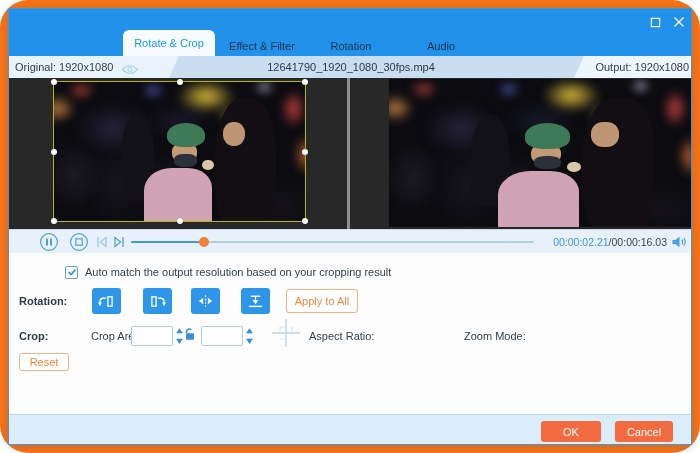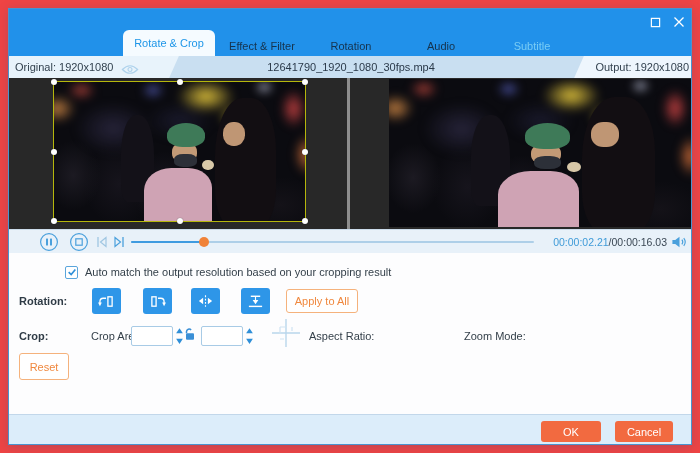--- a/index.html
+++ b/index.html
@@ -1,18 +1,18 @@
 <!DOCTYPE html>
 <html><head>
 <meta charset="utf-8">
 <style>
   * { margin:0; padding:0; box-sizing:border-box; }
   html,body { width:700px; height:453px; }
   body { font-family:"Liberation Sans", sans-serif; background:#ffffff; position:relative; }
-  .page { position:absolute; inset:0; background:#ef4444; }
+  .page { position:absolute; inset:0; background:#f97316;border-radius:28px; }
   .window { position:absolute; left:8px; top:8px; width:684px; height:437px;
             border:1px solid #4a94cf; background:#fdfdfe; box-shadow:0 2px 10px rgba(30,80,130,.25); overflow:hidden; }
 
   
   .titlebar { position:absolute; left:0; top:0; width:684px; height:47px; background:#2191ea; }
   .win-btn { position:absolute; top:5px; width:16px; height:16px; display:flex; align-items:center; justify-content:center; cursor:pointer; }
   .win-btn.max { left:638px; }
   .win-btn.close { left:662px; }
   .tab { position:absolute; top:27px; height:20px; font-size:11px; text-align:center; line-height:20px; color:#16324c; cursor:pointer; }
   .tab.active { top:21px; height:26px; width:92px; left:114px; background:#f5fbff; border-radius:6px 6px 0 0;
@@ -87,21 +87,21 @@
   
   .panel { position:absolute; left:0; top:244px; width:684px; height:161px; background:#fdfdfe; }
   .checkrow { position:absolute; left:12px; top:12px; height:14px; display:flex; align-items:center; cursor:pointer;padding-left:44px; }
   .checkbox { width:13px; height:13px; border:1px solid #5aa5dc; border-radius:2px; background:#fff; display:flex; align-items:center; justify-content:center; }
   .checklabel { margin-left:7px; font-size:11px; color:#333f49; }
   .rowlabel { position:absolute; font-size:11px; font-weight:bold; color:#2f3b46; }
   .rot-btn { position:absolute; top:35px; width:29px; height:26px; background:#2e96e8; border:none; border-radius:3px;
              display:flex; align-items:center; justify-content:center; cursor:pointer; }
   .btn-outline { position:absolute; background:#fff; border:1px solid #f5b27c; border-radius:3px; color:#f0883e; font-size:11px; text-align:center; cursor:pointer; font-family:"Liberation Sans",sans-serif; }
   .apply-all { left:277px; top:36px; width:72px; height:24px; line-height:22px; }
-  .reset { left:10px; top:100px; width:50px; height:27px; line-height:16px; }
+  .reset { left:10px; top:100px; width:50px; height:18px; line-height:16px; }
   .fieldlabel { position:absolute; top:77px; font-size:11px; color:#333f49; }
   .numinput { position:absolute; top:73px; width:42px; height:20px; border:1px solid #a8cbe6; border-radius:2px;
               font-size:11px; color:#333; padding:0 20px; font-family:"Liberation Sans",sans-serif; background:#fff; }
   .spin { position:absolute; top:74px; width:9px; height:18px; cursor:pointer; }
   .lock { position:absolute; left:175px; top:74px; cursor:pointer; }
   .crosshair { position:absolute; left:262px; top:65px; cursor:pointer; }
   .select { position:absolute; top:73px; height:20px; border:1px solid #a8cbe6; border-radius:2px; background:#fff;
             font-size:11px; color:#333; line-height:18px; padding:0 16px 0 6px; cursor:pointer; }
   .select .chev { position:absolute; right:5px; top:7px; }
   .sel-aspect { left:357px; width:88px; }
@@ -128,21 +128,20 @@
       </div>
       <div class="win-btn close">
         <svg width="12" height="12" viewBox="0 0 12 12">
             <path d="M1.5 1.5 L10.5 10.5 M10.5 1.5 L1.5 10.5" stroke="#fff" stroke-width="1.3"></path>
           </svg>
       </div>
       <div class="tab active">Rotate &amp; Crop</div>
       <div class="tab t1">Effect &amp; Filter</div>
       <div class="tab t2">Rotation</div>
       <div class="tab t3">Audio</div>
-      <div class="tab t4">Subtitle</div>
     </div>
 
     <div class="infobar">
       <div class="info-chip chip-left"></div>
       <div class="info-chip chip-right"></div>
       <div class="filename">12641790_1920_1080_30fps.mp4</div>
       <div class="chip-text orig-text">Original: 1920x1080</div>
       <div class="eye">
         <svg width="18" height="11" viewBox="0 0 20 12">
             <path d="M1.5 6 Q10 -2.5 18.5 6 Q10 14.5 1.5 6 z" fill="none" stroke="#aed2ec" stroke-width="1.2"></path>

